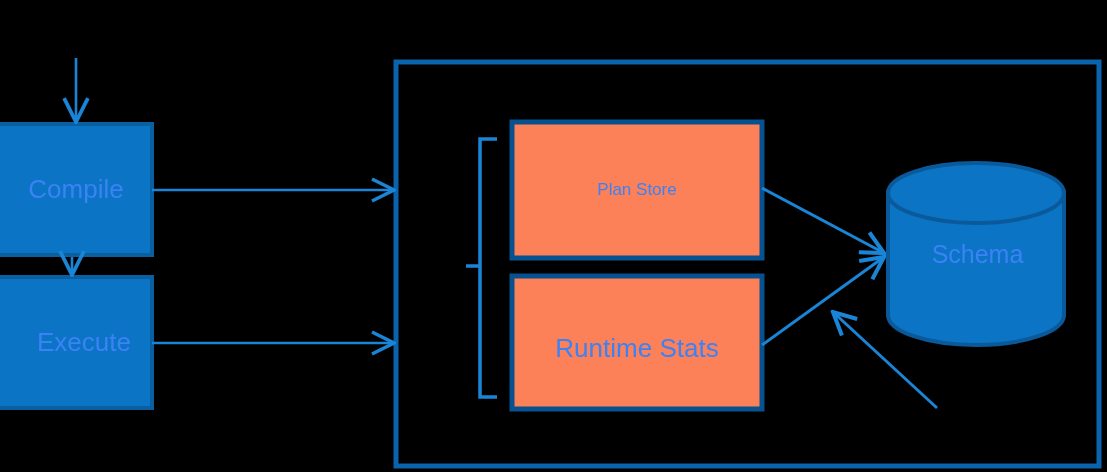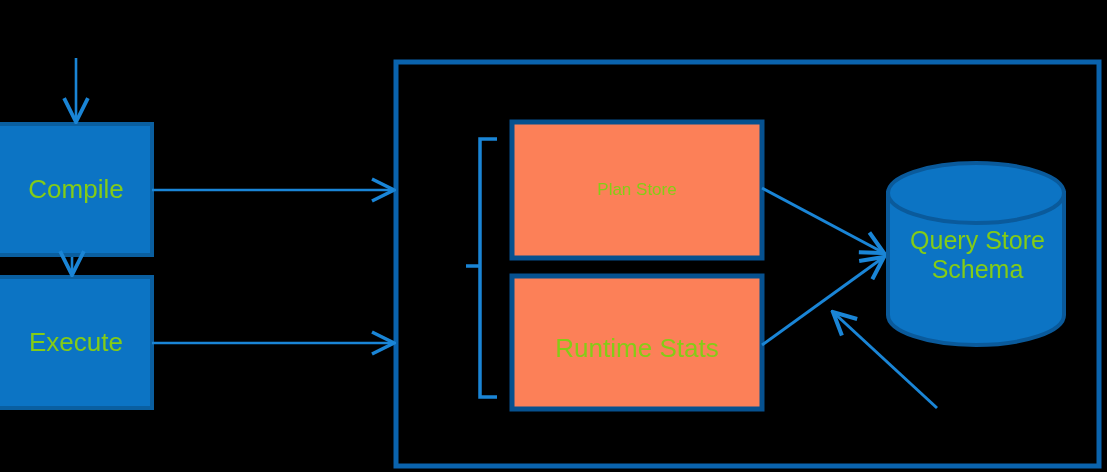--- a/index.html
+++ b/index.html
@@ -20,28 +20,28 @@
     left: 0;
     top: 0;
     width: 1107px;
     height: 472px;
   }
   .node-label {
     position: absolute;
     display: flex;
     align-items: center;
     justify-content: center;
-    color: #84cc16;
+    color: #3b82f6;
     text-align: center;
     pointer-events: none;
     line-height: 1.18;
     font-weight: 400;
   }
   #label-compile   { left: 0px;   top: 124px; width: 152px; height: 131px; font-size: 26px; }
-  #label-execute   { left: 0px;   top: 277px; width: 152px; height: 131px; font-size: 26px; }
+  #label-execute   { left: 0px;   top: 277px; width: 152px; height: 131px; font-size: 26px; padding-left: 8px; }
   #label-plan-store{ left: 512px; top: 122px; width: 250px; height: 136px; font-size: 17px; }
   #label-runtime   { left: 512px; top: 282px; width: 250px; height: 133px; font-size: 26px; }
   #label-query-store{ left: 890px; top: 185px; width: 175px; height: 140px; font-size: 25px; }
 </style>
 </head>
 <body>
 
 <div id="canvas">
 
   <svg id="vector-layer" viewBox="0 0 1107 472" width="1107" height="472" xmlns="http://www.w3.org/2000/svg">
@@ -92,18 +92,17 @@
   <div class="node-label" id="label-compile">Compile</div>
 
   <div class="node-label" id="label-execute">Execute</div>
 
   <div class="node-label" id="label-plan-store">Plan Store</div>
 
   <div class="node-label" id="label-runtime">Runtime Stats</div>
 
   <div class="node-label" id="label-query-store">
     <div>
-      <div>Query Store</div>
       <div>Schema</div>
     </div>
   </div>
 
 </div>
 
 </body></html>

